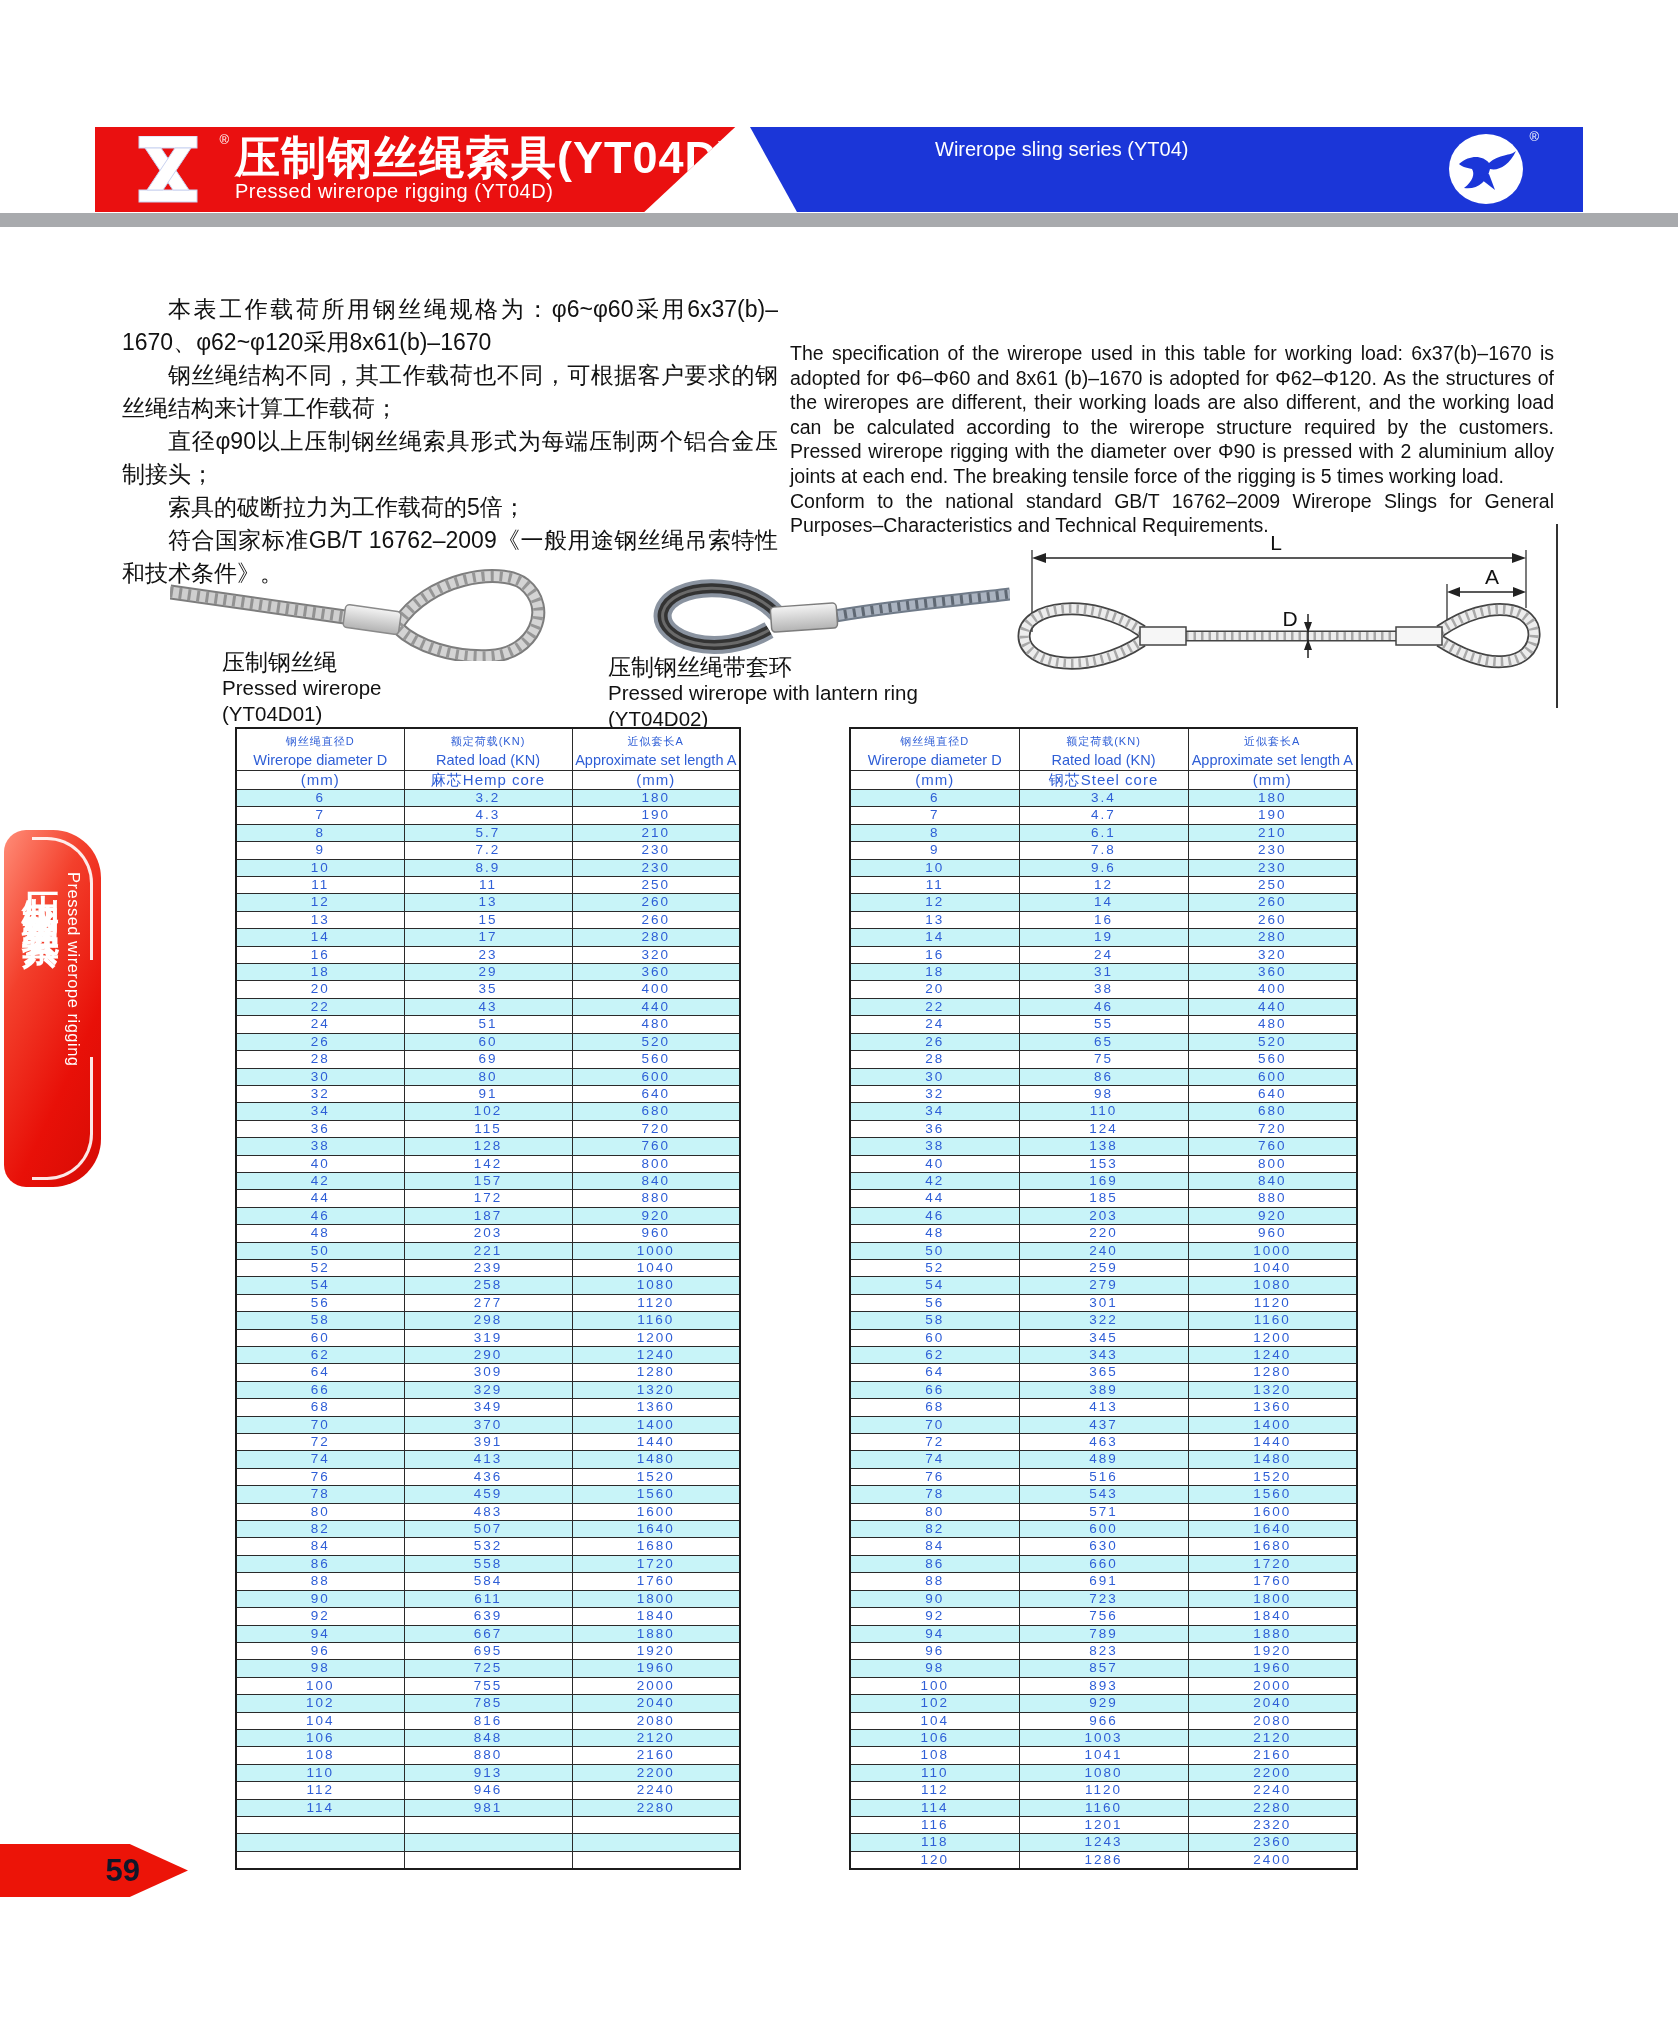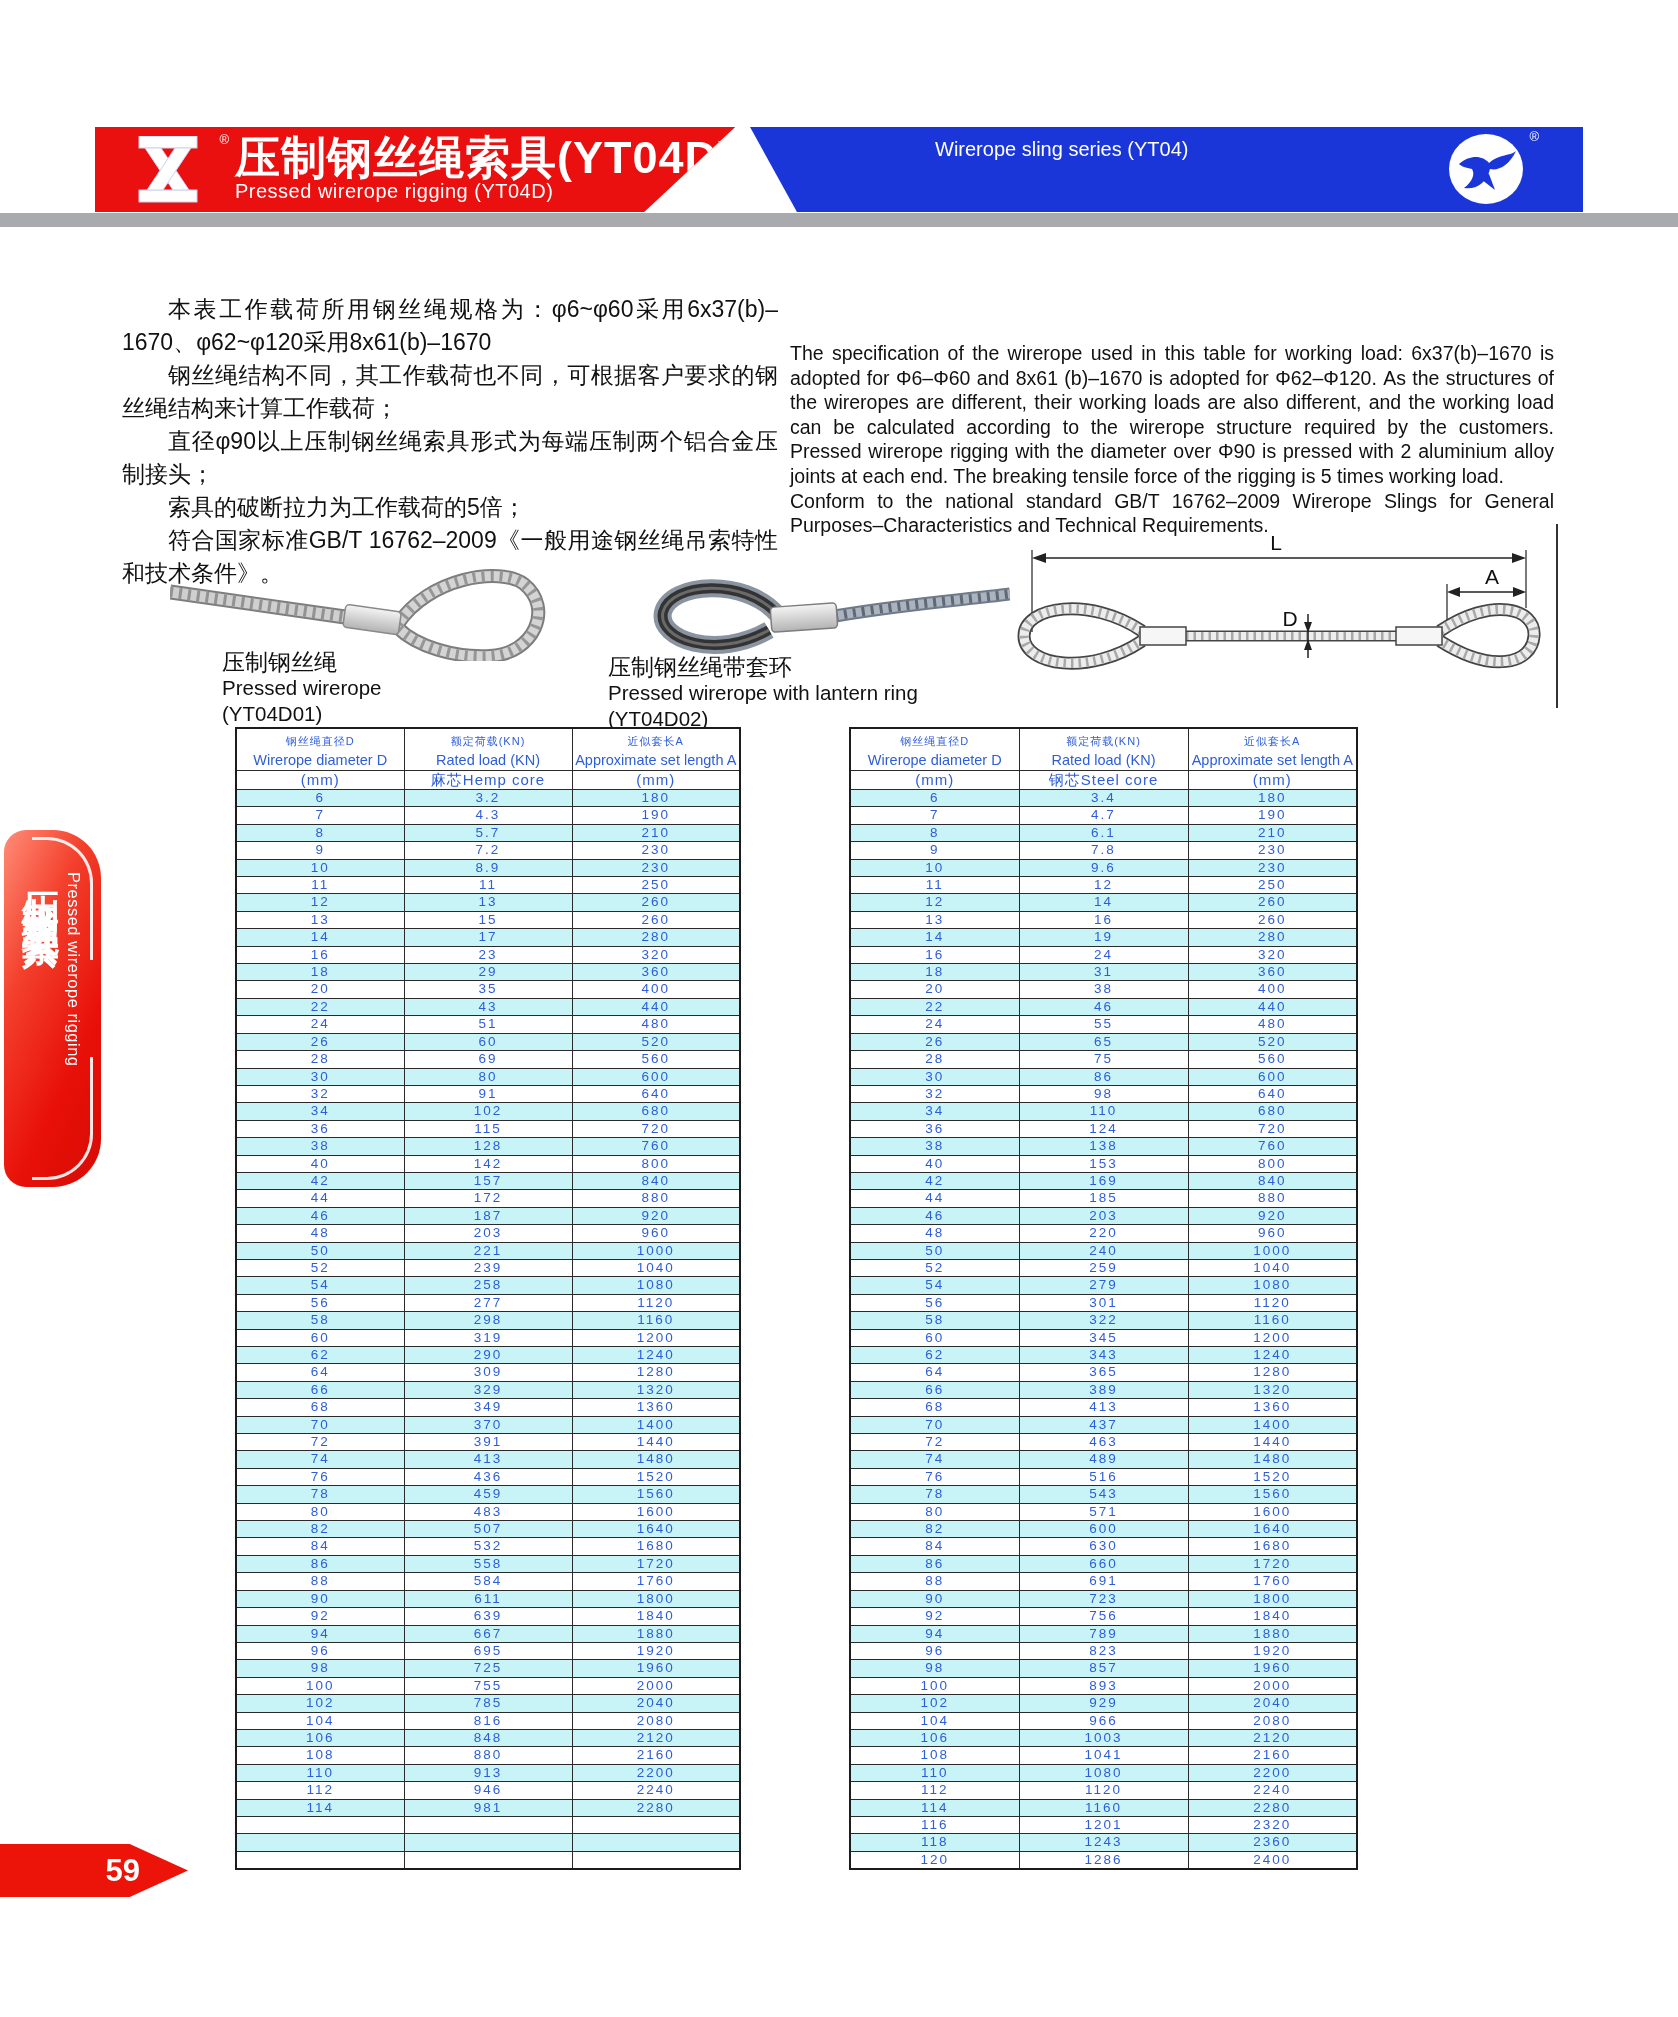--- a/index.html
+++ b/index.html
@@ -62,21 +62,21 @@
     border-bottom:3px solid rgba(255,255,255,.9);border-right:3px solid rgba(255,255,255,.9);
     border-bottom-right-radius:46px;}
   .side-zh{position:absolute;left:11px;top:32px;writing-mode:vertical-rl;text-orientation:upright;
     font-size:37px;font-weight:bold;color:#fff;letter-spacing:7px;}
   .side-en{position:absolute;left:60px;top:42px;writing-mode:vertical-rl;
     font-size:16.5px;color:#fff;letter-spacing:.5px;}
   
   .page-arrow{position:absolute;left:0;top:1844px;width:188px;height:53px;background:#ec1408;
     clip-path:polygon(0 0,69% 0,100% 50%,69% 100%,0 100%);}
   .page-arrow span{display:block;line-height:53px;text-align:right;padding-right:48px;
-    font-size:31px;font-weight:bold;color:#ffffff;}
+    font-size:31px;font-weight:bold;color:#0f172a;}
 </style>
 </head>
 <body>
 
 <div class="page">
 
   <div class="banner banner-red">
     <span class="brand">
       <svg width="86" height="68" viewBox="0 0 86 68">
         <rect x="8" y="0" width="58" height="12" fill="#fff" stroke="#c9d2f0" stroke-width="1"></rect>

